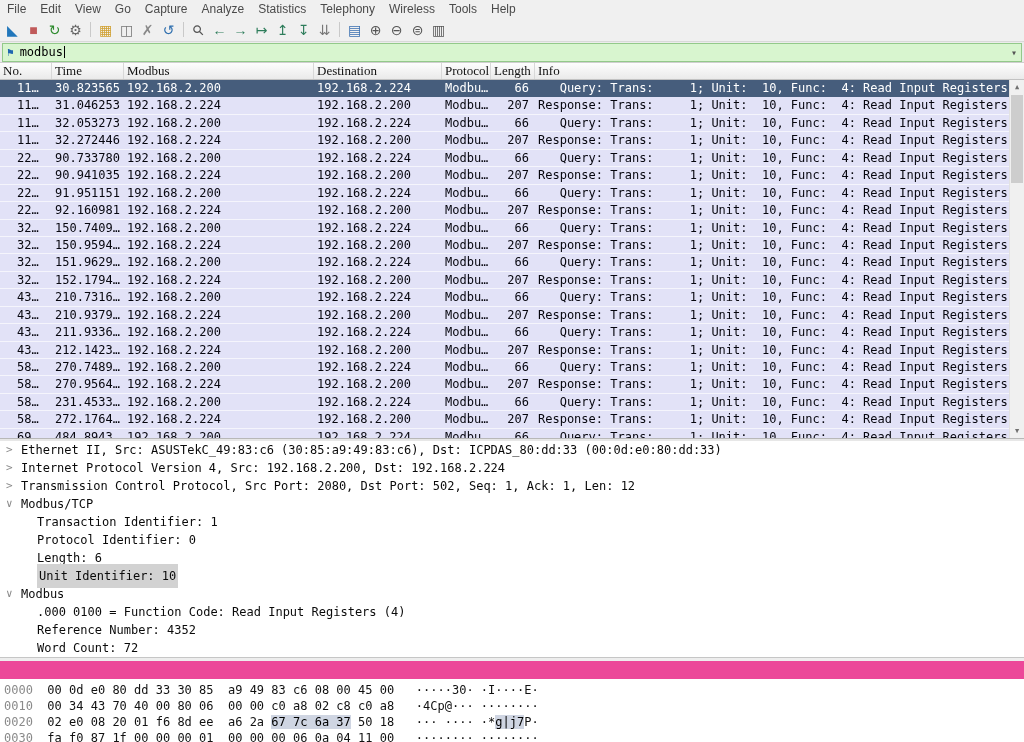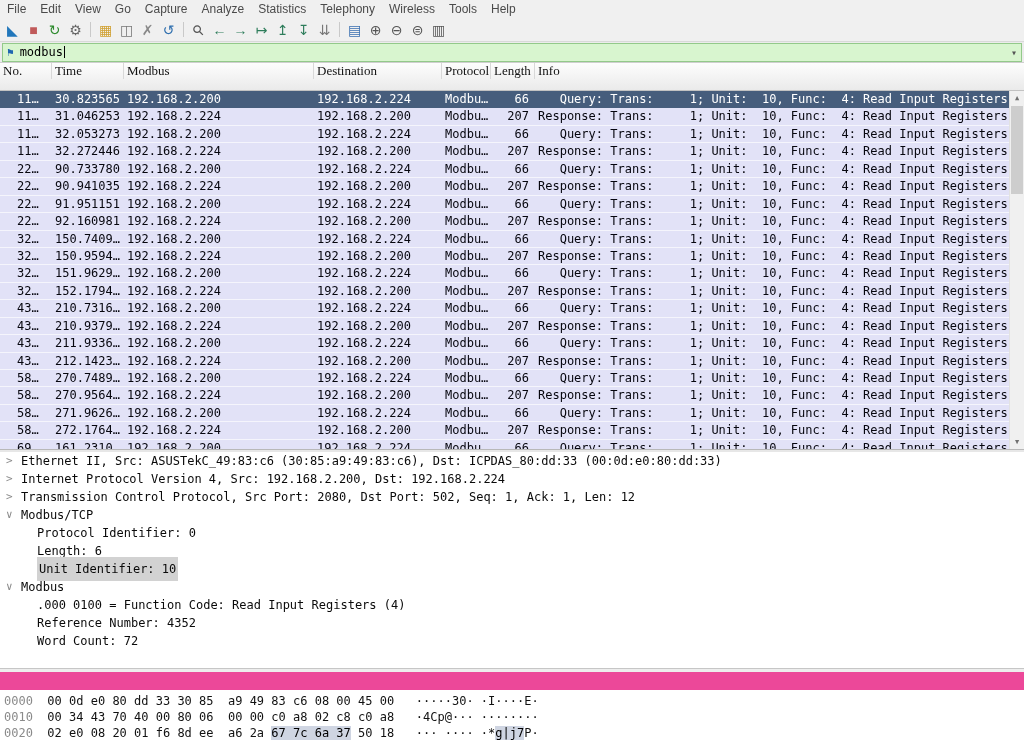--- a/index.html
+++ b/index.html
@@ -24,21 +24,21 @@
   .filter-input{flex:1;height:17px;background:var(--filterbg,#d8f5cf);
                 border:1px solid #93c98a;display:flex;align-items:center;padding:0 4px;
                 font-family:"DejaVu Sans Mono","Liberation Mono",monospace;font-size:12px;}
   .bookmark{color:#1f66b0;font-size:11px;margin-right:6px;line-height:1;}
   .ftext{color:#000;white-space:pre;}
   .caret{width:1px;height:12px;background:#000;margin-left:1px;}
   .fspacer{flex:1;}
   .fchev{color:#555;font-size:10px;}
 
   
-  .listheader{height:28px;display:flex;background:linear-gradient(#fdfdfd,#eaeaea);
+  .listheader{height:17px;display:flex;background:linear-gradient(#fdfdfd,#eaeaea);
               border-bottom:1px solid #c2c2c2;font-family:"Liberation Serif",serif;
               font-size:13px;color:#111;box-sizing:border-box;}
   .hcell{height:16px;line-height:16px;padding-left:3px;border-right:1px solid #d8d8d8;
          box-sizing:border-box;overflow:hidden;white-space:nowrap;}
   .w0{width:52px}.w1{width:72px}.w2{width:190px}.w3{width:128px}.w4{width:49px}
   .w5{width:44px}.w6{flex:1;border-right:none;}
 
   
   .packetlist{height:358px;position:relative;overflow:hidden;background:#fff;
               font-family:"DejaVu Sans Mono","Liberation Mono",monospace;font-size:12px;}
@@ -352,54 +352,55 @@
         <span class="pc c0">58…</span>
         <span class="pc c1">270.9564…</span>
         <span class="pc c2">192.168.2.224</span>
         <span class="pc c3">192.168.2.200</span>
         <span class="pc c4">Modbu…</span>
         <span class="pc c5">207</span>
         <span class="pc c6">Response: Trans:     1; Unit:  10, Func:  4: Read Input Registers</span>
       </div>
       <div class="prow">
         <span class="pc c0">58…</span>
-        <span class="pc c1">271.9626…</span>
+        <span class="pc c1">231.4533…</span>
         <span class="pc c2">192.168.2.200</span>
         <span class="pc c3">192.168.2.224</span>
         <span class="pc c4">Modbu…</span>
         <span class="pc c5">66</span>
         <span class="pc c6">   Query: Trans:     1; Unit:  10, Func:  4: Read Input Registers</span>
       </div>
       <div class="prow">
         <span class="pc c0">58…</span>
         <span class="pc c1">272.1764…</span>
         <span class="pc c2">192.168.2.224</span>
         <span class="pc c3">192.168.2.200</span>
         <span class="pc c4">Modbu…</span>
         <span class="pc c5">207</span>
         <span class="pc c6">Response: Trans:     1; Unit:  10, Func:  4: Read Input Registers</span>
       </div>
       <div class="prow">
         <span class="pc c0">69…</span>
-        <span class="pc c1">161.2310…</span>
+        <span class="pc c1">484.8943…</span>
         <span class="pc c2">192.168.2.200</span>
         <span class="pc c3">192.168.2.224</span>
         <span class="pc c4">Modbu…</span>
         <span class="pc c5">66</span>
         <span class="pc c6">   Query: Trans:     1; Unit:  10, Func:  4: Read Input Registers</span>
       </div>
     </div>
 
   <div class="split"></div>
 
   <div class="detailpane" id="detailpane">
       <div class="dline ind0"><span class="exp">&gt;</span><span class="dtext">Ethernet II, Src: ASUSTekC_49:83:c6 (30:85:a9:49:83:c6), Dst: ICPDAS_80:dd:33 (00:0d:e0:80:dd:33)</span></div>
       <div class="dline ind0"><span class="exp">&gt;</span><span class="dtext">Internet Protocol Version 4, Src: 192.168.2.200, Dst: 192.168.2.224</span></div>
       <div class="dline ind0"><span class="exp">&gt;</span><span class="dtext">Transmission Control Protocol, Src Port: 2080, Dst Port: 502, Seq: 1, Ack: 1, Len: 12</span></div>
       <div class="dline ind0"><span class="exp">∨</span><span class="dtext">Modbus/TCP</span></div>
+      <div class="dline ind1"><span class="dtext">Transaction Identifier: 1</span></div>
       <div class="dline ind1"><span class="dtext">Protocol Identifier: 0</span></div>
       <div class="dline ind1"><span class="dtext">Length: 6</span></div>
       <div class="dline ind1"><span class="dtext dsel">Unit Identifier: 10</span></div>
       <div class="dline ind0"><span class="exp">∨</span><span class="dtext">Modbus</span></div>
       <div class="dline ind1"><span class="dtext">.000 0100 = Function Code: Read Input Registers (4)</span></div>
       <div class="dline ind1"><span class="dtext">Reference Number: 4352</span></div>
       <div class="dline ind1"><span class="dtext">Word Count: 72</span></div>
     </div>
 
   <div class="split2"></div>

